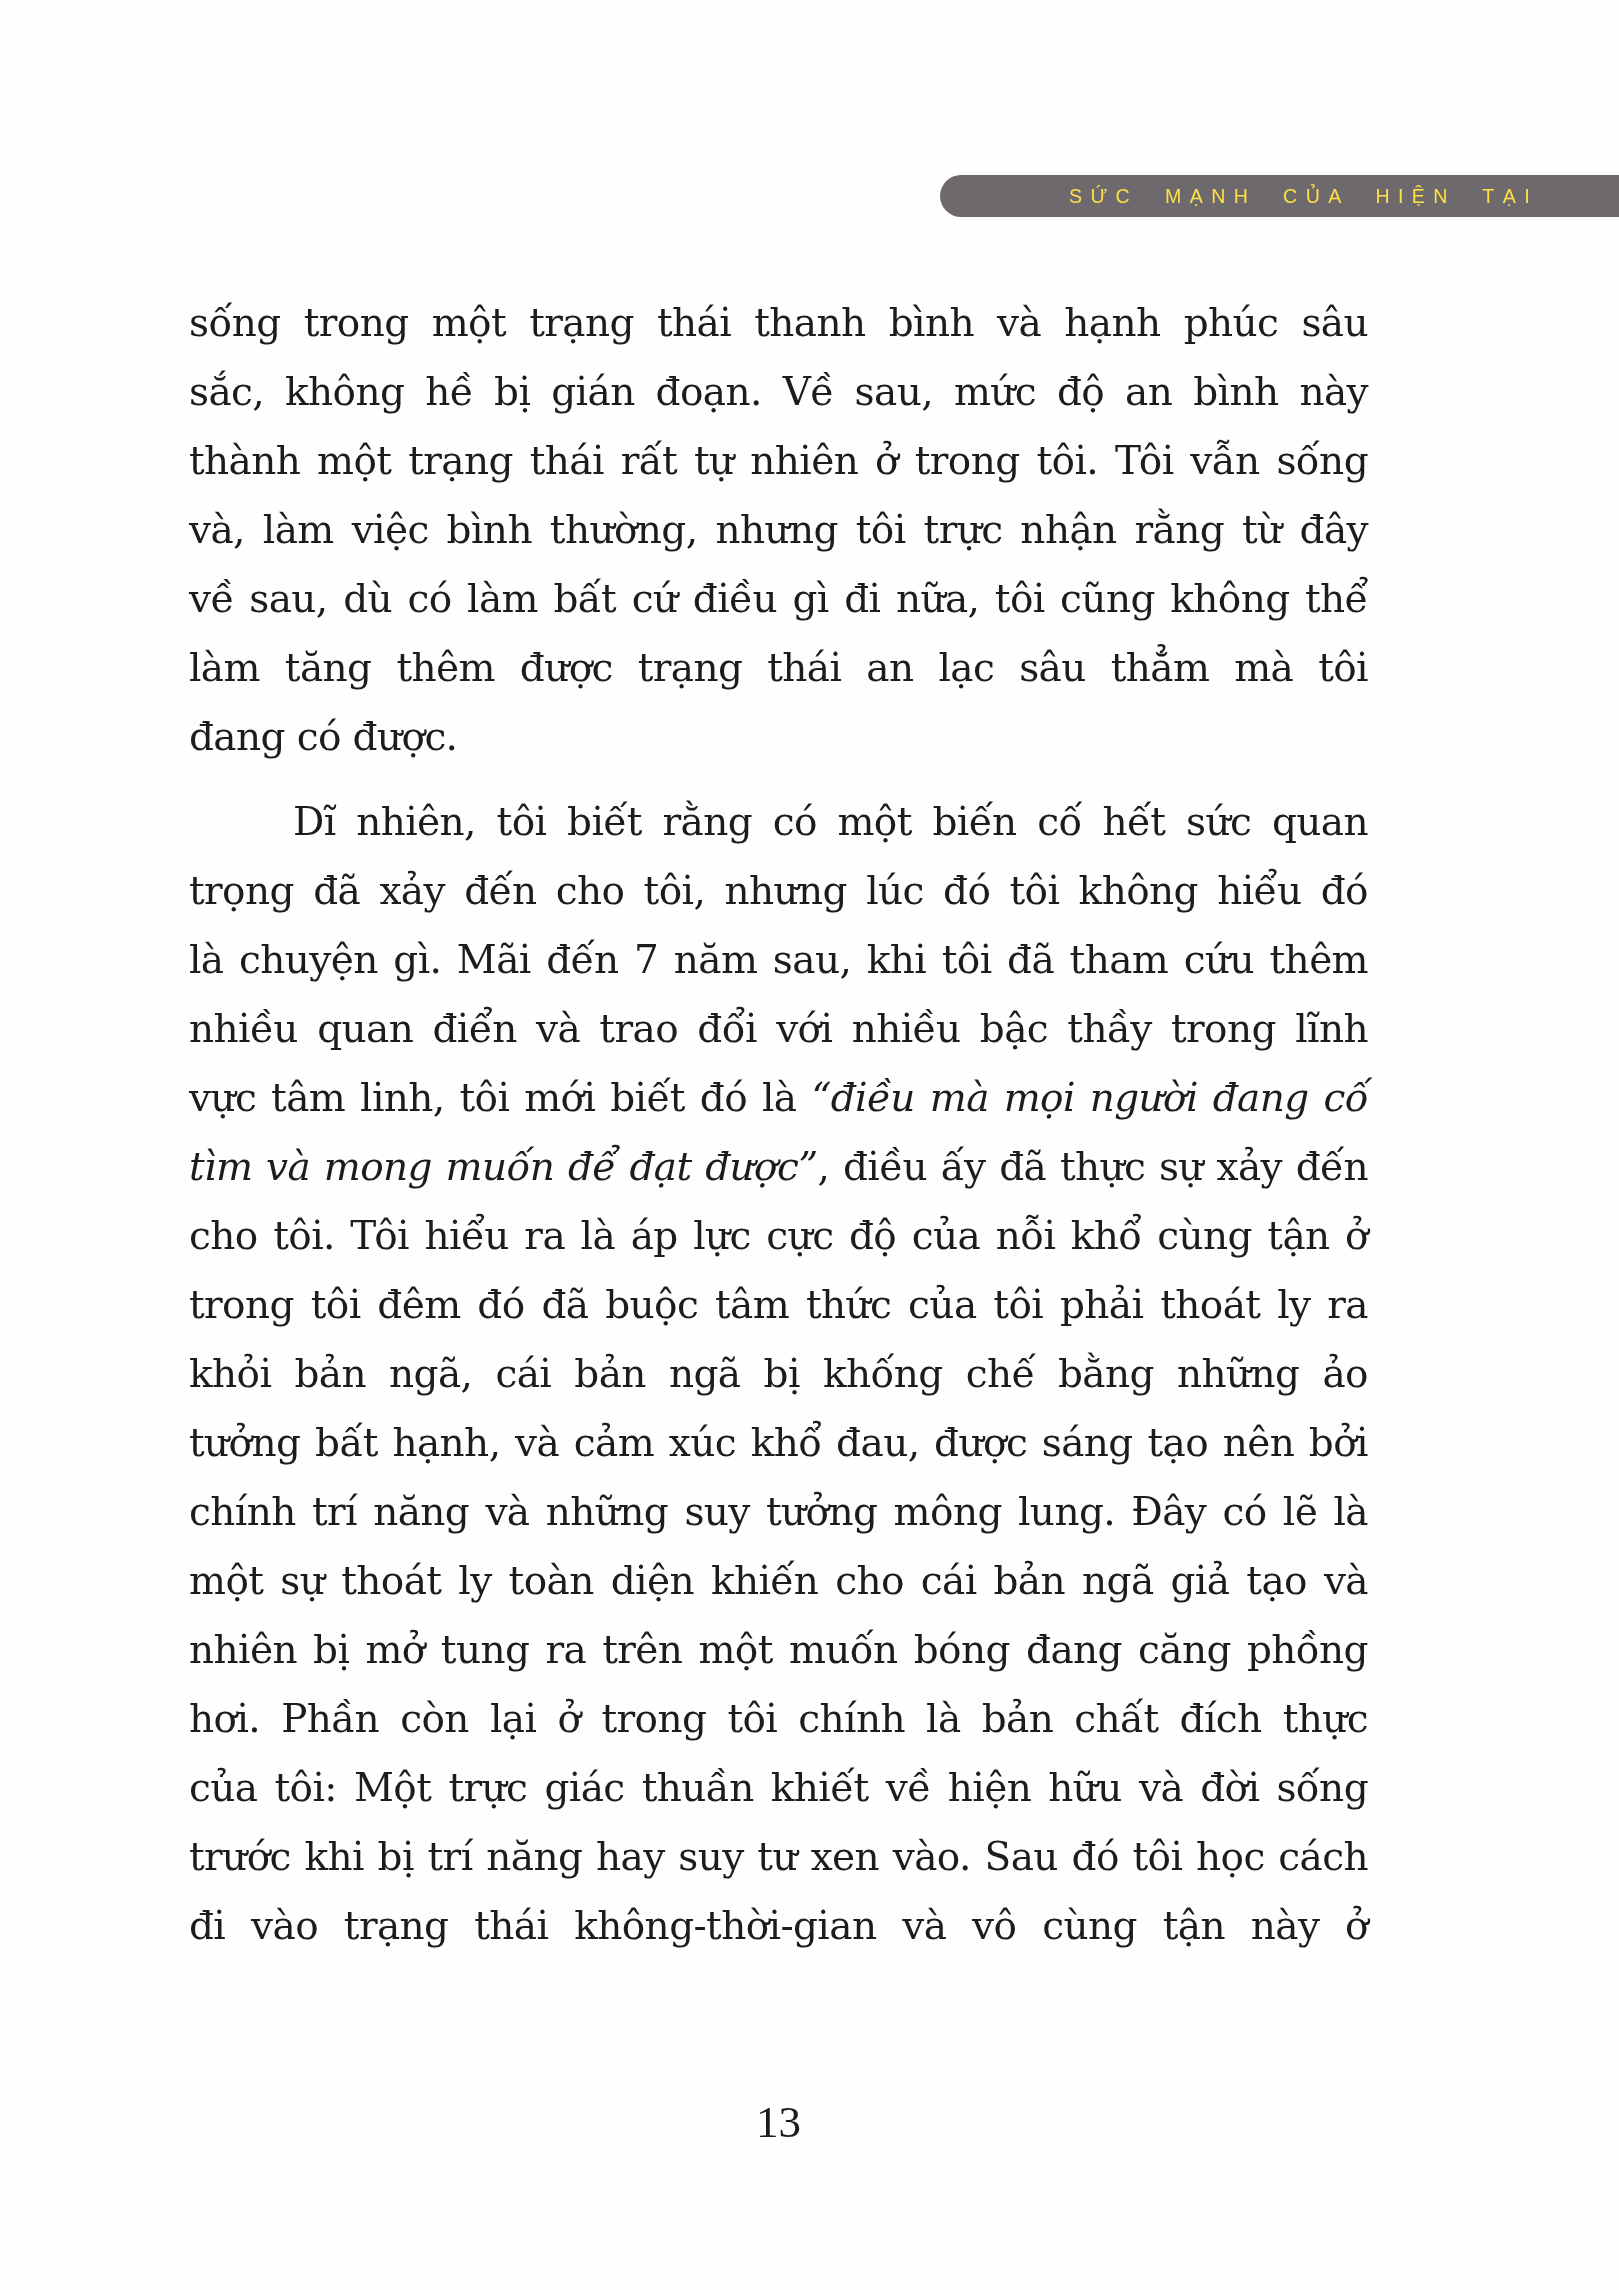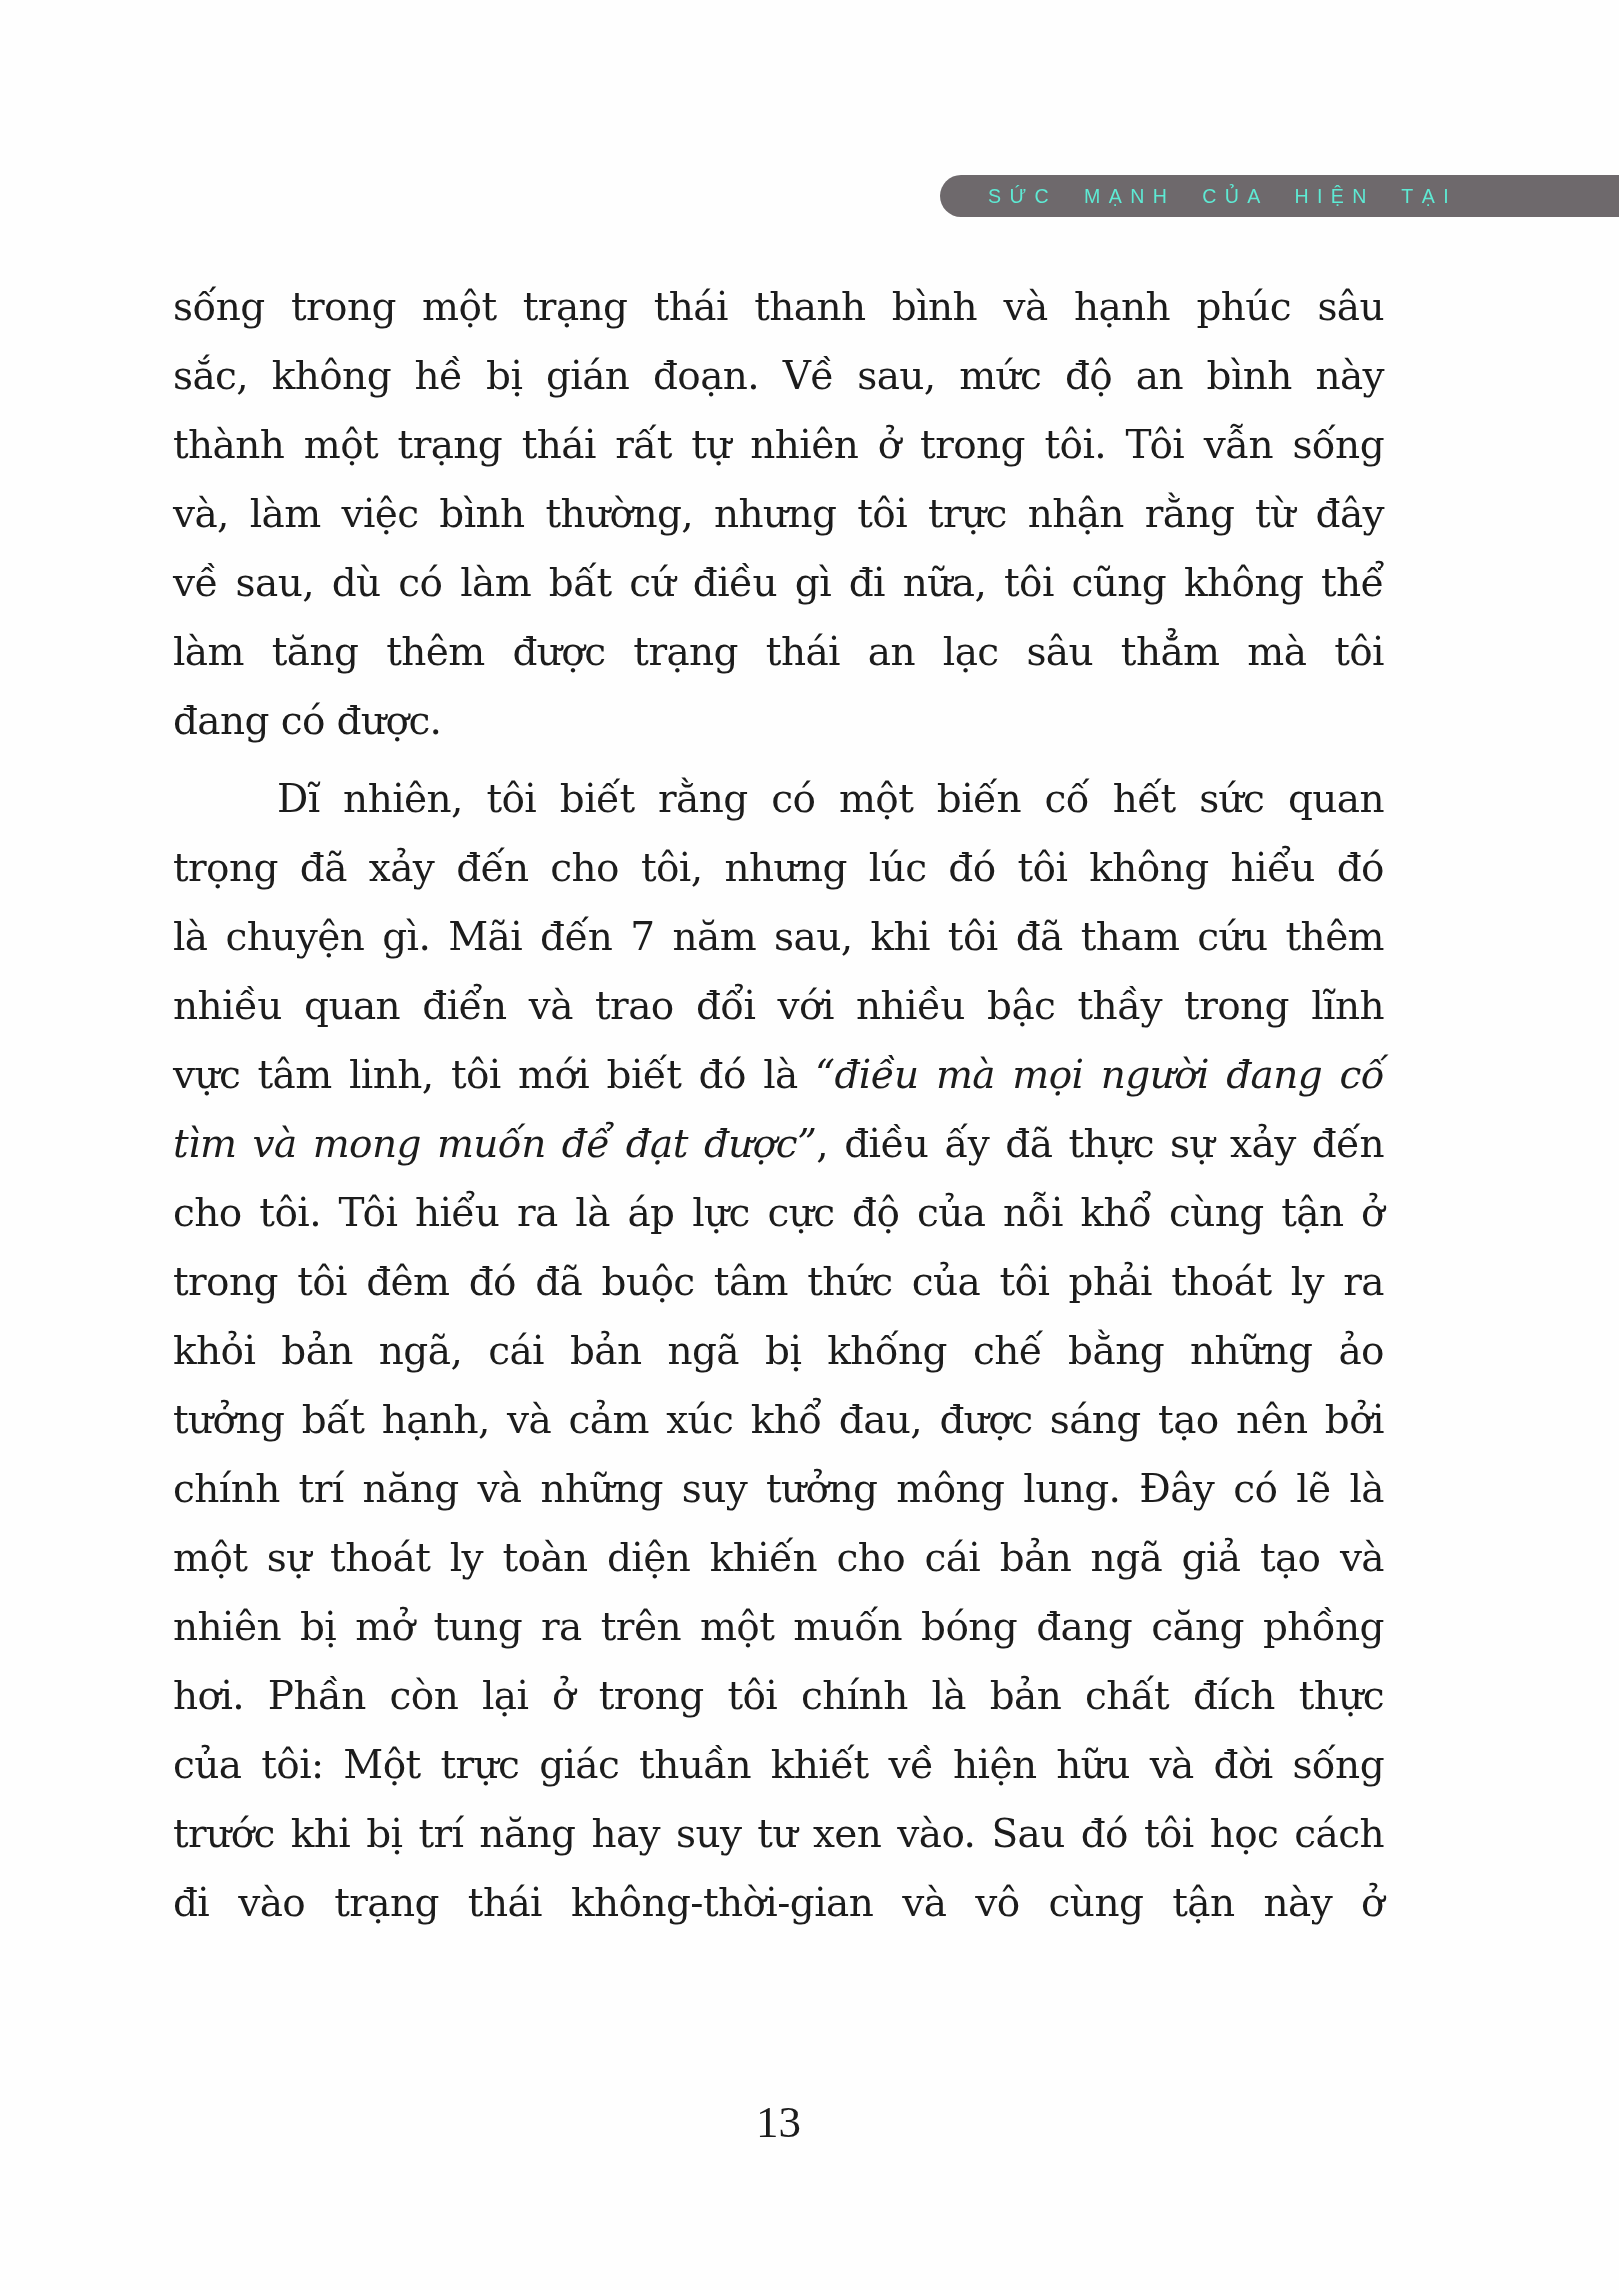--- a/index.html
+++ b/index.html
@@ -37,21 +37,21 @@
   }
   .body-text {
     position: absolute;
     left: 173px;
     width: 1211px;
     top: 272px;
     font-size: 39px;
     line-height: 69px;
     letter-spacing: -0.6px;
   }
-  .paragraph { margin: 0; }
+  .paragraph { margin: 16px; }
   .paragraph + .paragraph { margin-top: 9.3px; }
   .line {
     text-align: justify;
     text-align-last: justify;
     white-space: nowrap;
   }
   .line.no-just {
     text-align: left;
     text-align-last: left;
   }
@@ -65,21 +65,21 @@
     text-align: center;
     font-size: 45px;
     font-family: Liberation Serif, serif;
   }
 </style>
 </head>
 <body>
 
 <div class="page" style="background: rgb(254, 254, 254); color: rgb(28, 28, 28);">
 
-  <div class="header-bar" style="background: rgb(110, 105, 108); color: #5eead4;">
+  <div class="header-bar" style="background: rgb(110, 105, 108); color: #fde047; justify-content: center;">
     <span class="header-title">SỨC MẠNH CỦA HIỆN TẠI</span>
   </div>
 
   <div class="body-text">
       <div class="paragraph">
         <div class="line"><span>sống trong một trạng thái thanh bình và hạnh phúc sâu</span></div>
         <div class="line"><span>sắc, không hề bị gián đoạn. Về sau, mức độ an bình này</span></div>
         <div class="line"><span>thành một trạng thái rất tự nhiên ở trong tôi. Tôi vẫn sống</span></div>
         <div class="line"><span>và, làm việc bình thường, nhưng tôi trực nhận rằng từ đây</span></div>
         <div class="line"><span>về sau, dù có làm bất cứ điều gì đi nữa, tôi cũng không thể</span></div>

